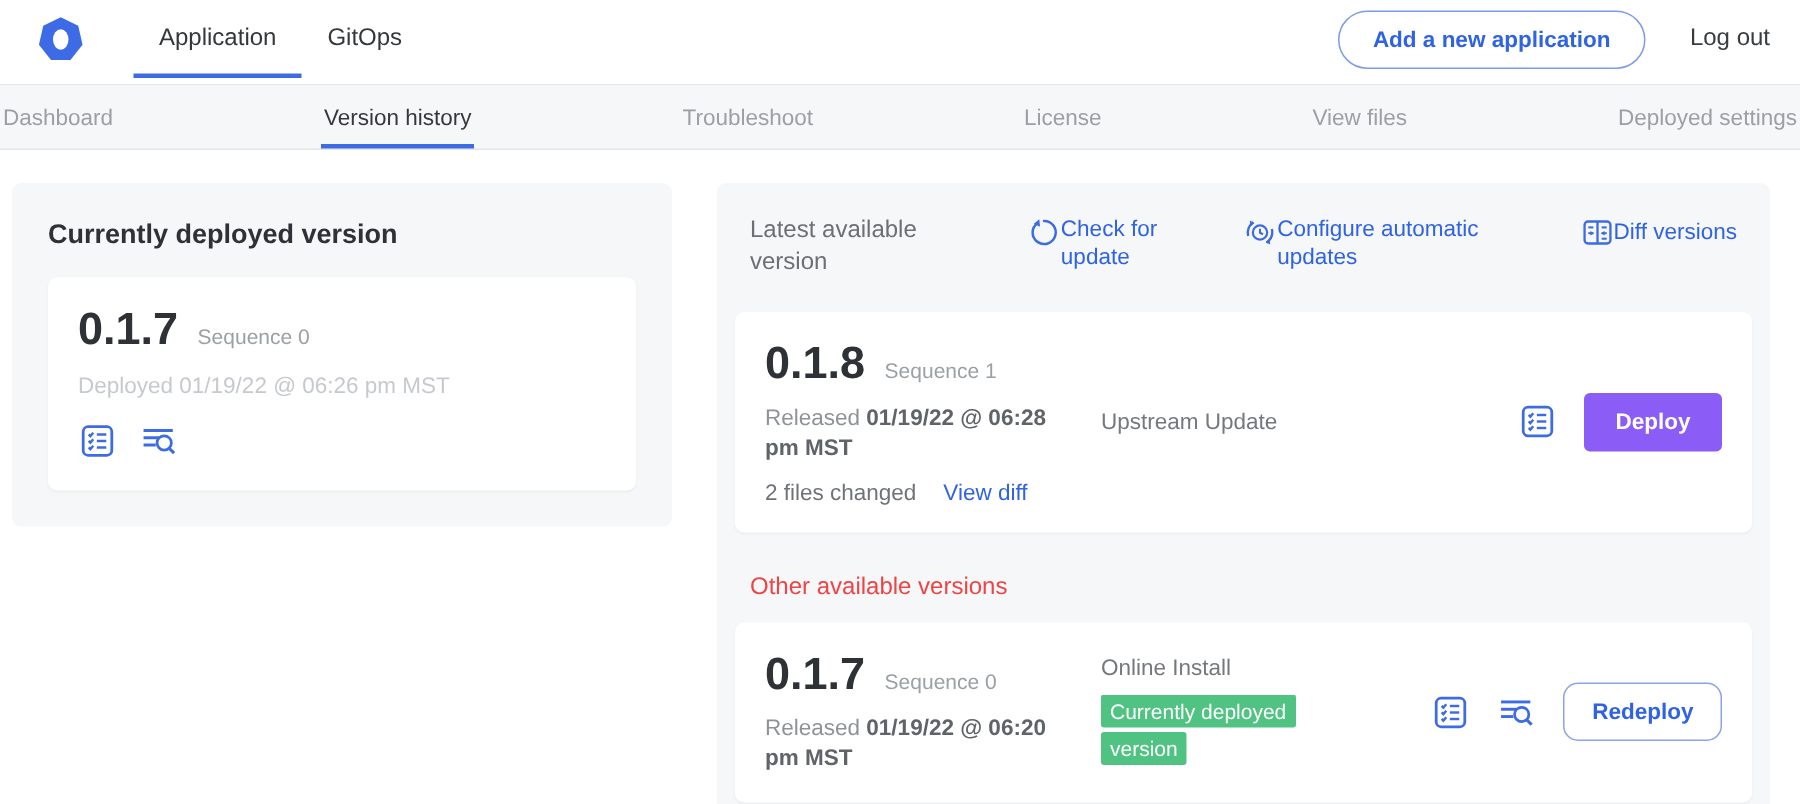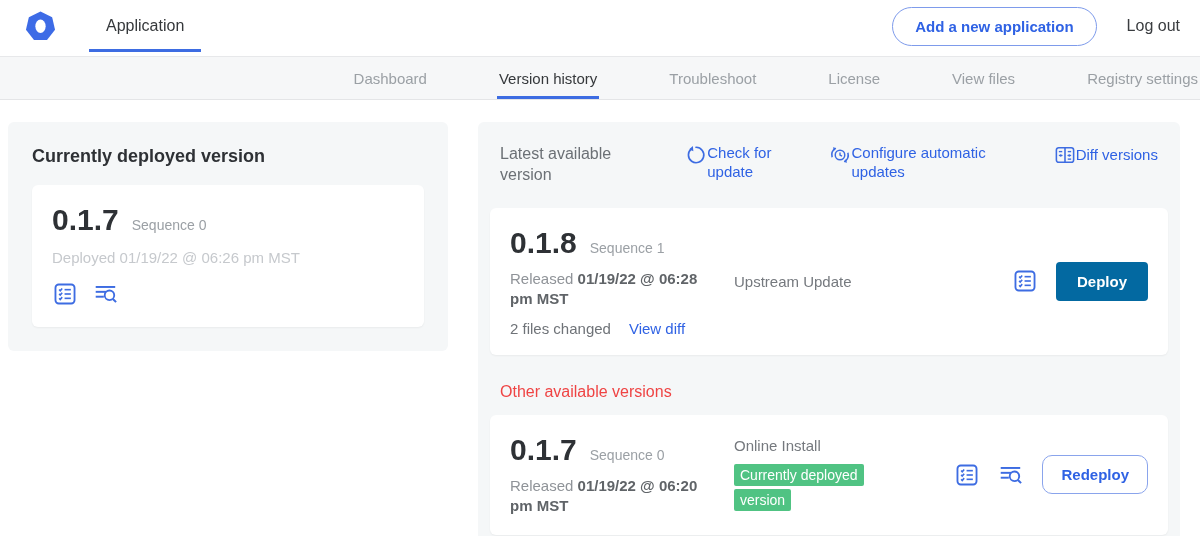--- a/index.html
+++ b/index.html
@@ -41,21 +41,21 @@
     cursor: pointer;
   }
   .logout-link { font-size: 16px; color: #3a3d40; cursor: pointer; }
 
   
   .subnav {
     height: 43px;
     background: #f6f7f8;
     border-bottom: 1px solid #e4e5e7;
     display: flex;
-    justify-content: flex-end;
+    justify-content: space-between;
     gap: 68px;
   }
   .subnav-item {
     display: flex; align-items: center;
     padding: 3px 2px 0;
     font-size: 15px; color: #9ba0a5;
     border-bottom: 3px solid transparent;
     cursor: pointer;
     white-space: nowrap;
   }
@@ -108,21 +108,21 @@
 
   .vcard { display: flex; align-items: center; padding: 18px 20px; }
   .vcard-left { width: 218px; flex: none; }
   .released-line { margin-top: 9px; width: 205px; font-size: 15px; line-height: 1.35; color: #8f9398; }
   .released-date { color: #606468; font-weight: bold; }
   .files-row { margin-top: 11px; font-size: 15px; color: #6f7378; display: flex; gap: 18px; }
   .view-diff { color: #2f62e4; font-weight: 500; cursor: pointer; }
   .vcard-mid { flex: 1; padding-left: 6px; font-size: 15px; color: #75797e; }
   .vcard-right { display: flex; align-items: center; gap: 18px; flex: none; }
   .deploy-btn {
-    background: #0369a1; border: none; color: #fff;
+    background: #8b5cf6; border: none; color: #fff;
     font-family: "Liberation Sans", sans-serif;
     font-size: 15px; font-weight: bold;
     padding: 11px 21px; border-radius: 4px; cursor: pointer;
   }
   .redeploy-btn {
     background: #fff; border: 1px solid #8aa4ec; color: #2f62e4;
     font-family: "Liberation Sans", sans-serif;
     font-size: 15px; font-weight: bold;
     padding: 10px 18px; border-radius: 10px; cursor: pointer;
   }
@@ -189,20 +189,23 @@
   <div class="logo-wrap">
     <svg width="33" height="33" viewBox="0 0 32 32">
       <polygon points="16,1.5 27.3,7 30.1,19.2 22.3,29.1 9.7,29.1 1.9,19.2 4.7,7" fill="#3d6be6"></polygon>
       <ellipse cx="16" cy="15.8" rx="5" ry="6.6" fill="#ffffff"></ellipse>
     </svg>
   </div>
   <div class="topnav-tabs">
     <div class="topnav-tab active">
       <span>Application</span>
     </div>
+    <div class="topnav-tab">
+      <span>GitOps</span>
+    </div>
   </div>
   <div class="topnav-spacer"></div>
   <div class="topnav-right">
     <button class="add-app-btn">Add a new application</button>
     <span class="logout-link">Log out</span>
   </div>
 </div>
 
 <div class="subnav">
   <div class="subnav-item">
@@ -214,21 +217,21 @@
   <div class="subnav-item">
     <span>Troubleshoot</span>
   </div>
   <div class="subnav-item">
     <span>License</span>
   </div>
   <div class="subnav-item">
     <span>View files</span>
   </div>
   <div class="subnav-item">
-    <span>Registry settings</span>
+    <span>Deployed settings</span>
   </div>
 </div>
 
 <div class="main">
 
   <div class="panel left-panel">
     <div class="left-title">Currently deployed version</div>
     <div class="card deployed-card">
       <div class="version-row">
         <span class="version-num">0.1.7</span>

